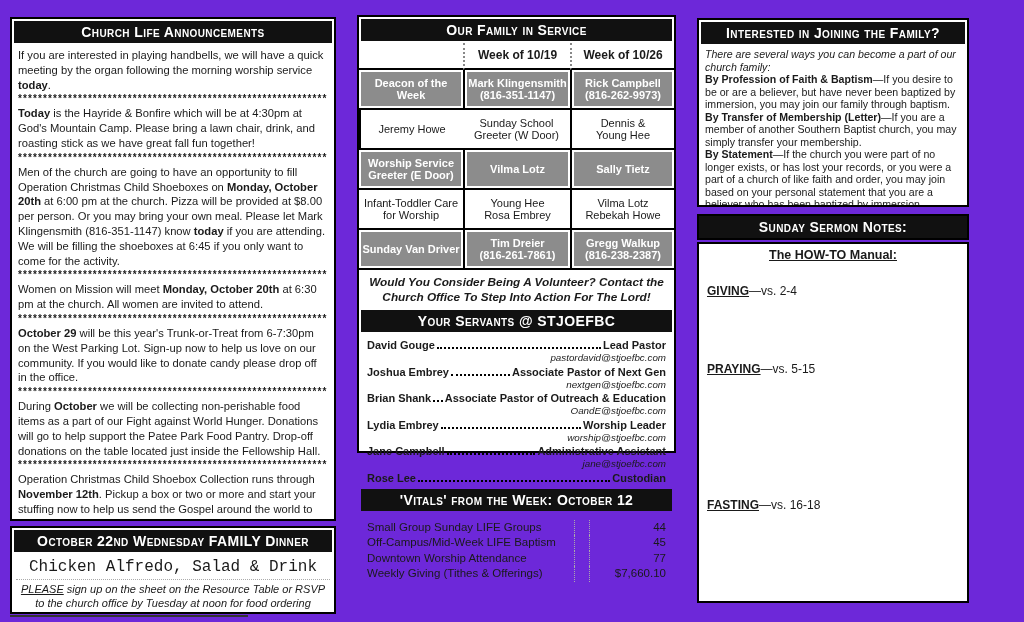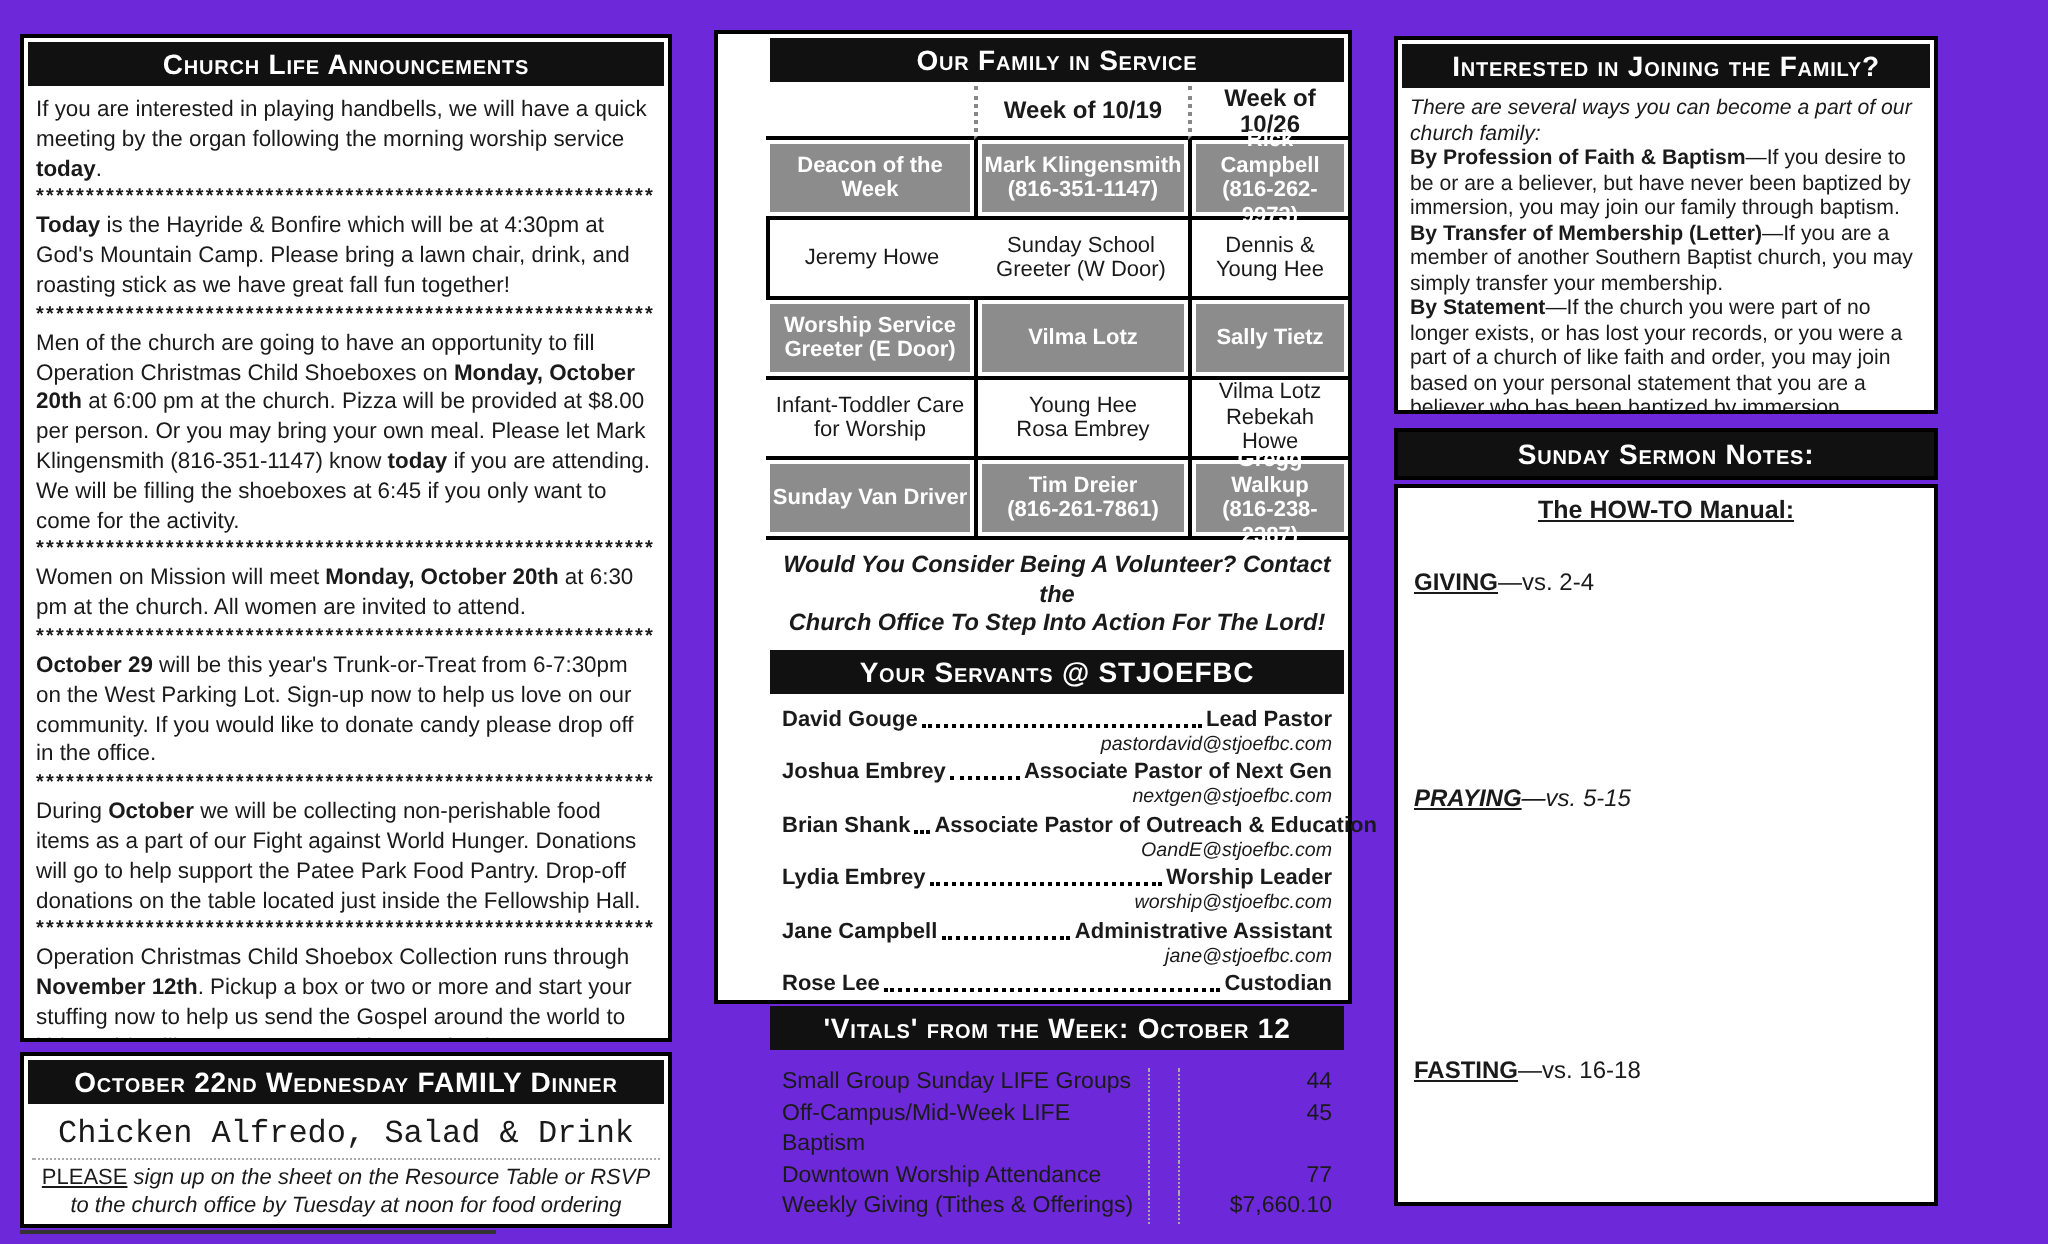--- a/index.html
+++ b/index.html
@@ -9,21 +9,21 @@
   
   .boxed { border:2px solid #000; background:#fff; }
   .bar {
     background:#111; color:#fff; text-align:center;
     font-weight:bold; font-variant:small-caps; letter-spacing:.4px;
     font-size:14px; line-height:20px; padding:1px 0; margin:2px;
   }
 
   
   .col-left  { position:absolute; left:10px;  top:17px; width:326px; }
-  .col-mid   { position:absolute; left:357px; top:15px; width:319px; height:487px; display:flex; flex-direction:column;padding-left:24px; }
+  .col-mid   { position:absolute; left:357px; top:15px; width:319px; height:438px; display:flex; flex-direction:column; }
   .col-right { position:absolute; left:697px; top:18px; width:272px; }
 
   
   .ann-box { height:504px; overflow:hidden; }
   .ann-body { padding:3px 6px 2px 6px; }
   .ann-p { font-size:11.2px; line-height:14.8px; text-align:left; }
   .sep { font-weight:bold; font-size:10px; line-height:10px; letter-spacing:1.1px;
          overflow:hidden; white-space:nowrap; margin:2px 0 2px 0; }
   .dinner-box { margin-top:5px; height:88px; overflow:hidden; }
   .dinner-menu { text-align:center; font-size:16px; padding:4px 4px 3px 4px;font-family:Liberation Mono, monospace; }
@@ -59,21 +59,21 @@
   .join-box { height:189px; overflow:hidden; }
   .join-body { padding:2px 6px; }
   .join-p { font-size:10.6px; line-height:12.5px; }
   .join-p.center { text-align:center; }
   .sermon-hdr { margin-top:7px; }
   .sermon-box { margin-top:2px; height:361px; overflow:hidden; padding:3px 8px; }
   .sermon-title { text-align:center; font-weight:bold; font-size:12.5px; text-decoration:underline; margin-top:1px; }
   .sermon-point { font-size:12px; }
   .spword { font-weight:bold; text-decoration:underline; }
   .sp-0 { margin-top:22px; }
-  .sp-1 { margin-top:94px;font-style:italic; }
+  .sp-1 { margin-top:64px; }
   .sp-2 { margin-top:122px; }
 </style>
 </head>
 <body>
 
 <div class="page">
 
   <div class="col-left">
     <div class="boxed ann-box">
       <div class="bar">Church Life Announcements</div>
@@ -92,21 +92,21 @@
         <div class="sep">**************************************************************</div>
         <div class="ann-p"><span>Operation Christmas Child Shoebox Collection runs through </span><span style="font-weight: bold;">November 12th</span><span>.  Pickup a box or two or more and start your stuffing now to help us send the Gospel around the world to kids and families.  Our 2025 Goal is 100 Shoeboxes!  Don't forget to include $10 each box for shipping.</span></div>
 
       </div>
     </div>
 
     <div class="boxed dinner-box">
       <div class="bar">October 22nd  Wednesday FAMILY Dinner</div>
       <div class="dinner-menu">Chicken Alfredo, Salad &amp; Drink</div>
       <div class="dinner-div"></div>
-      <div class="dinner-note"><span style="text-decoration: underline;">PLEASE</span><span style="font-style: italic;"> sign up on the sheet on the Resource Table or RSVP to the church office by Tuesday at noon for food ordering purposes.</span></div>
+      <div class="dinner-note"><span style="font-style: italic; text-decoration: underline;">PLEASE</span><span style="font-style: italic;"> sign up on the sheet on the Resource Table or RSVP to the church office by Tuesday at noon for food ordering purposes.</span></div>
     </div>
   </div>
 
   <div class="footer-line"></div>
 
   <div class="col-mid boxed">
     <div class="bar">Our Family in Service</div>
 
     <div class="ftable">
       <div class="fcell hdr c1">

